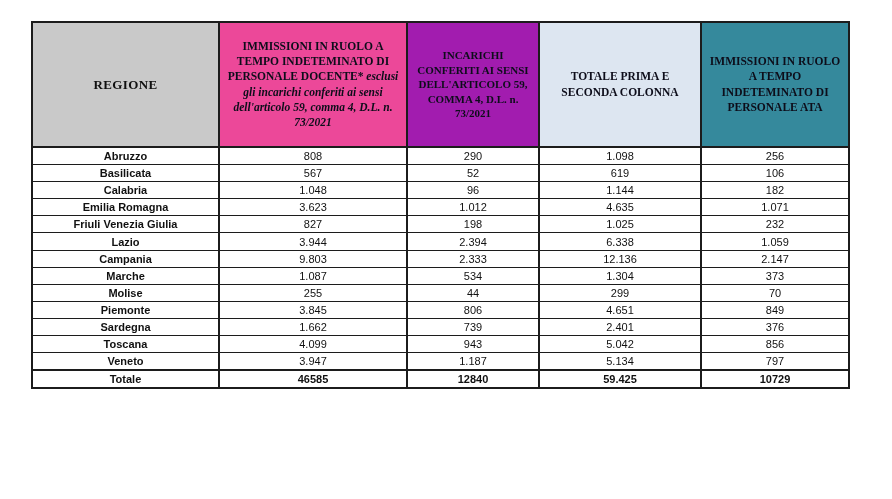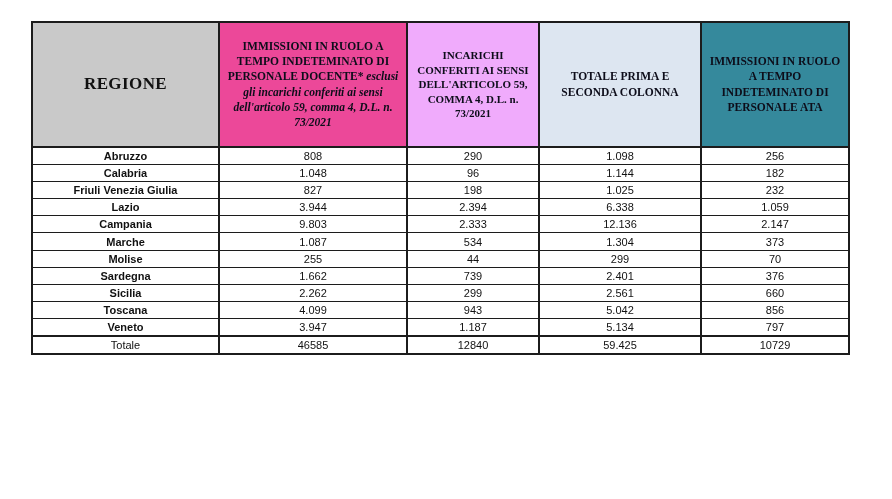--- a/index.html
+++ b/index.html
@@ -30,69 +30,83 @@
     border-bottom-width: 2px;
     vertical-align: middle;
     text-align: center;
     font-family: "Liberation Serif", serif;
     font-weight: bold;
     color: #0d0d1a;
     font-size: 11.5px;
     line-height: 1.32;
     padding: 2px 4px;
   }
-  .regioni thead th.col-region { font-size: 17px; letter-spacing: 0.4px; }
+  .regioni thead th.col-region { font-size: 13px; letter-spacing: 0.4px; }
   .regioni thead th.col-incarichi { font-size: 11px; }
   .th-note { font-style: italic; }
   .regioni td {
     height: 16.1px;
     padding: 0 5px;
     font-size: 11px;
     color: #111111;
     white-space: nowrap;
   }
   .regioni td.region-cell { text-align: center; font-weight: bold; }
   .regioni td.value-cell  { text-align: center; font-weight: normal; }
-  .regioni tr.total-row td { font-weight: normal; border-top-width: 2px; border-bottom-width: 2px; border-radius: 7px; }
+  .regioni tr.total-row td { font-weight: bold; border-top-width: 2px; border-bottom-width: 2px; border-radius: 7px; }
 </style>
 </head>
 <body>
 
 <div class="sheet">
   <table class="regioni">
     <colgroup>
       <col style="width:187px">
       <col style="width:188px">
       <col style="width:132px">
       <col style="width:162px">
       <col style="width:148px">
     </colgroup>
     <thead>
       <tr>
         <th class="col-region" style="background: rgb(201, 201, 201); color: rgb(17, 17, 17);">REGIONE</th>
         <th class="col-docente" style="background: #ec4899; color: rgb(13, 13, 26); margin-left: 25px;"><span>IMMISSIONI IN RUOLO A TEMPO INDETEMINATO DI PERSONALE DOCENTE*</span> <span class="th-note">esclusi gli incarichi conferiti ai sensi dell'articolo 59, comma 4, D.L. n. 73/2021</span></th>
-        <th class="col-incarichi" style="background: #f0abfc; color: rgb(13, 13, 26);">INCARICHI CONFERITI AI SENSI DELL'ARTICOLO 59, COMMA 4, D.L. n. 73/2021</th>
+        <th class="col-incarichi" style="background: #a21caf; color: rgb(13, 13, 26);">INCARICHI CONFERITI AI SENSI DELL'ARTICOLO 59, COMMA 4, D.L. n. 73/2021</th>
         <th class="col-totale" style="background: rgb(221, 230, 241); color: rgb(13, 13, 26);">TOTALE PRIMA E SECONDA COLONNA</th>
         <th class="col-ata" style="background: rgb(53, 137, 156); color: rgb(13, 13, 26);">IMMISSIONI IN RUOLO A TEMPO INDETEMINATO DI PERSONALE ATA</th>
       </tr>
     </thead>
     <tbody>
         <tr>
           <td class="region-cell">Abruzzo</td>
           <td class="value-cell">808</td>
           <td class="value-cell">290</td>
           <td class="value-cell">1.098</td>
           <td class="value-cell">256</td>
         </tr>
         <tr>
+          <td class="region-cell">Basilicata</td>
+          <td class="value-cell">567</td>
+          <td class="value-cell">52</td>
+          <td class="value-cell">619</td>
+          <td class="value-cell">106</td>
+        </tr>
+        <tr>
           <td class="region-cell">Calabria</td>
           <td class="value-cell">1.048</td>
           <td class="value-cell">96</td>
           <td class="value-cell">1.144</td>
           <td class="value-cell">182</td>
+        </tr>
+        <tr>
+          <td class="region-cell">Emilia Romagna</td>
+          <td class="value-cell">3.623</td>
+          <td class="value-cell">1.012</td>
+          <td class="value-cell">4.635</td>
+          <td class="value-cell">1.071</td>
         </tr>
         <tr>
           <td class="region-cell">Friuli Venezia Giulia</td>
           <td class="value-cell">827</td>
           <td class="value-cell">198</td>
           <td class="value-cell">1.025</td>
           <td class="value-cell">232</td>
         </tr>
         <tr>
           <td class="region-cell">Lazio</td>
@@ -116,32 +130,32 @@
           <td class="value-cell">373</td>
         </tr>
         <tr>
           <td class="region-cell">Molise</td>
           <td class="value-cell">255</td>
           <td class="value-cell">44</td>
           <td class="value-cell">299</td>
           <td class="value-cell">70</td>
         </tr>
         <tr>
+          <td class="region-cell">Piemonte</td>
+          <td class="value-cell">3.845</td>
+          <td class="value-cell">806</td>
+          <td class="value-cell">4.651</td>
+          <td class="value-cell">849</td>
+        </tr>
+        <tr>
           <td class="region-cell">Sardegna</td>
           <td class="value-cell">1.662</td>
           <td class="value-cell">739</td>
           <td class="value-cell">2.401</td>
           <td class="value-cell">376</td>
-        </tr>
-        <tr>
-          <td class="region-cell">Sicilia</td>
-          <td class="value-cell">2.262</td>
-          <td class="value-cell">299</td>
-          <td class="value-cell">2.561</td>
-          <td class="value-cell">660</td>
         </tr>
         <tr>
           <td class="region-cell">Toscana</td>
           <td class="value-cell">4.099</td>
           <td class="value-cell">943</td>
           <td class="value-cell">5.042</td>
           <td class="value-cell">856</td>
         </tr>
         <tr>
           <td class="region-cell">Veneto</td>

